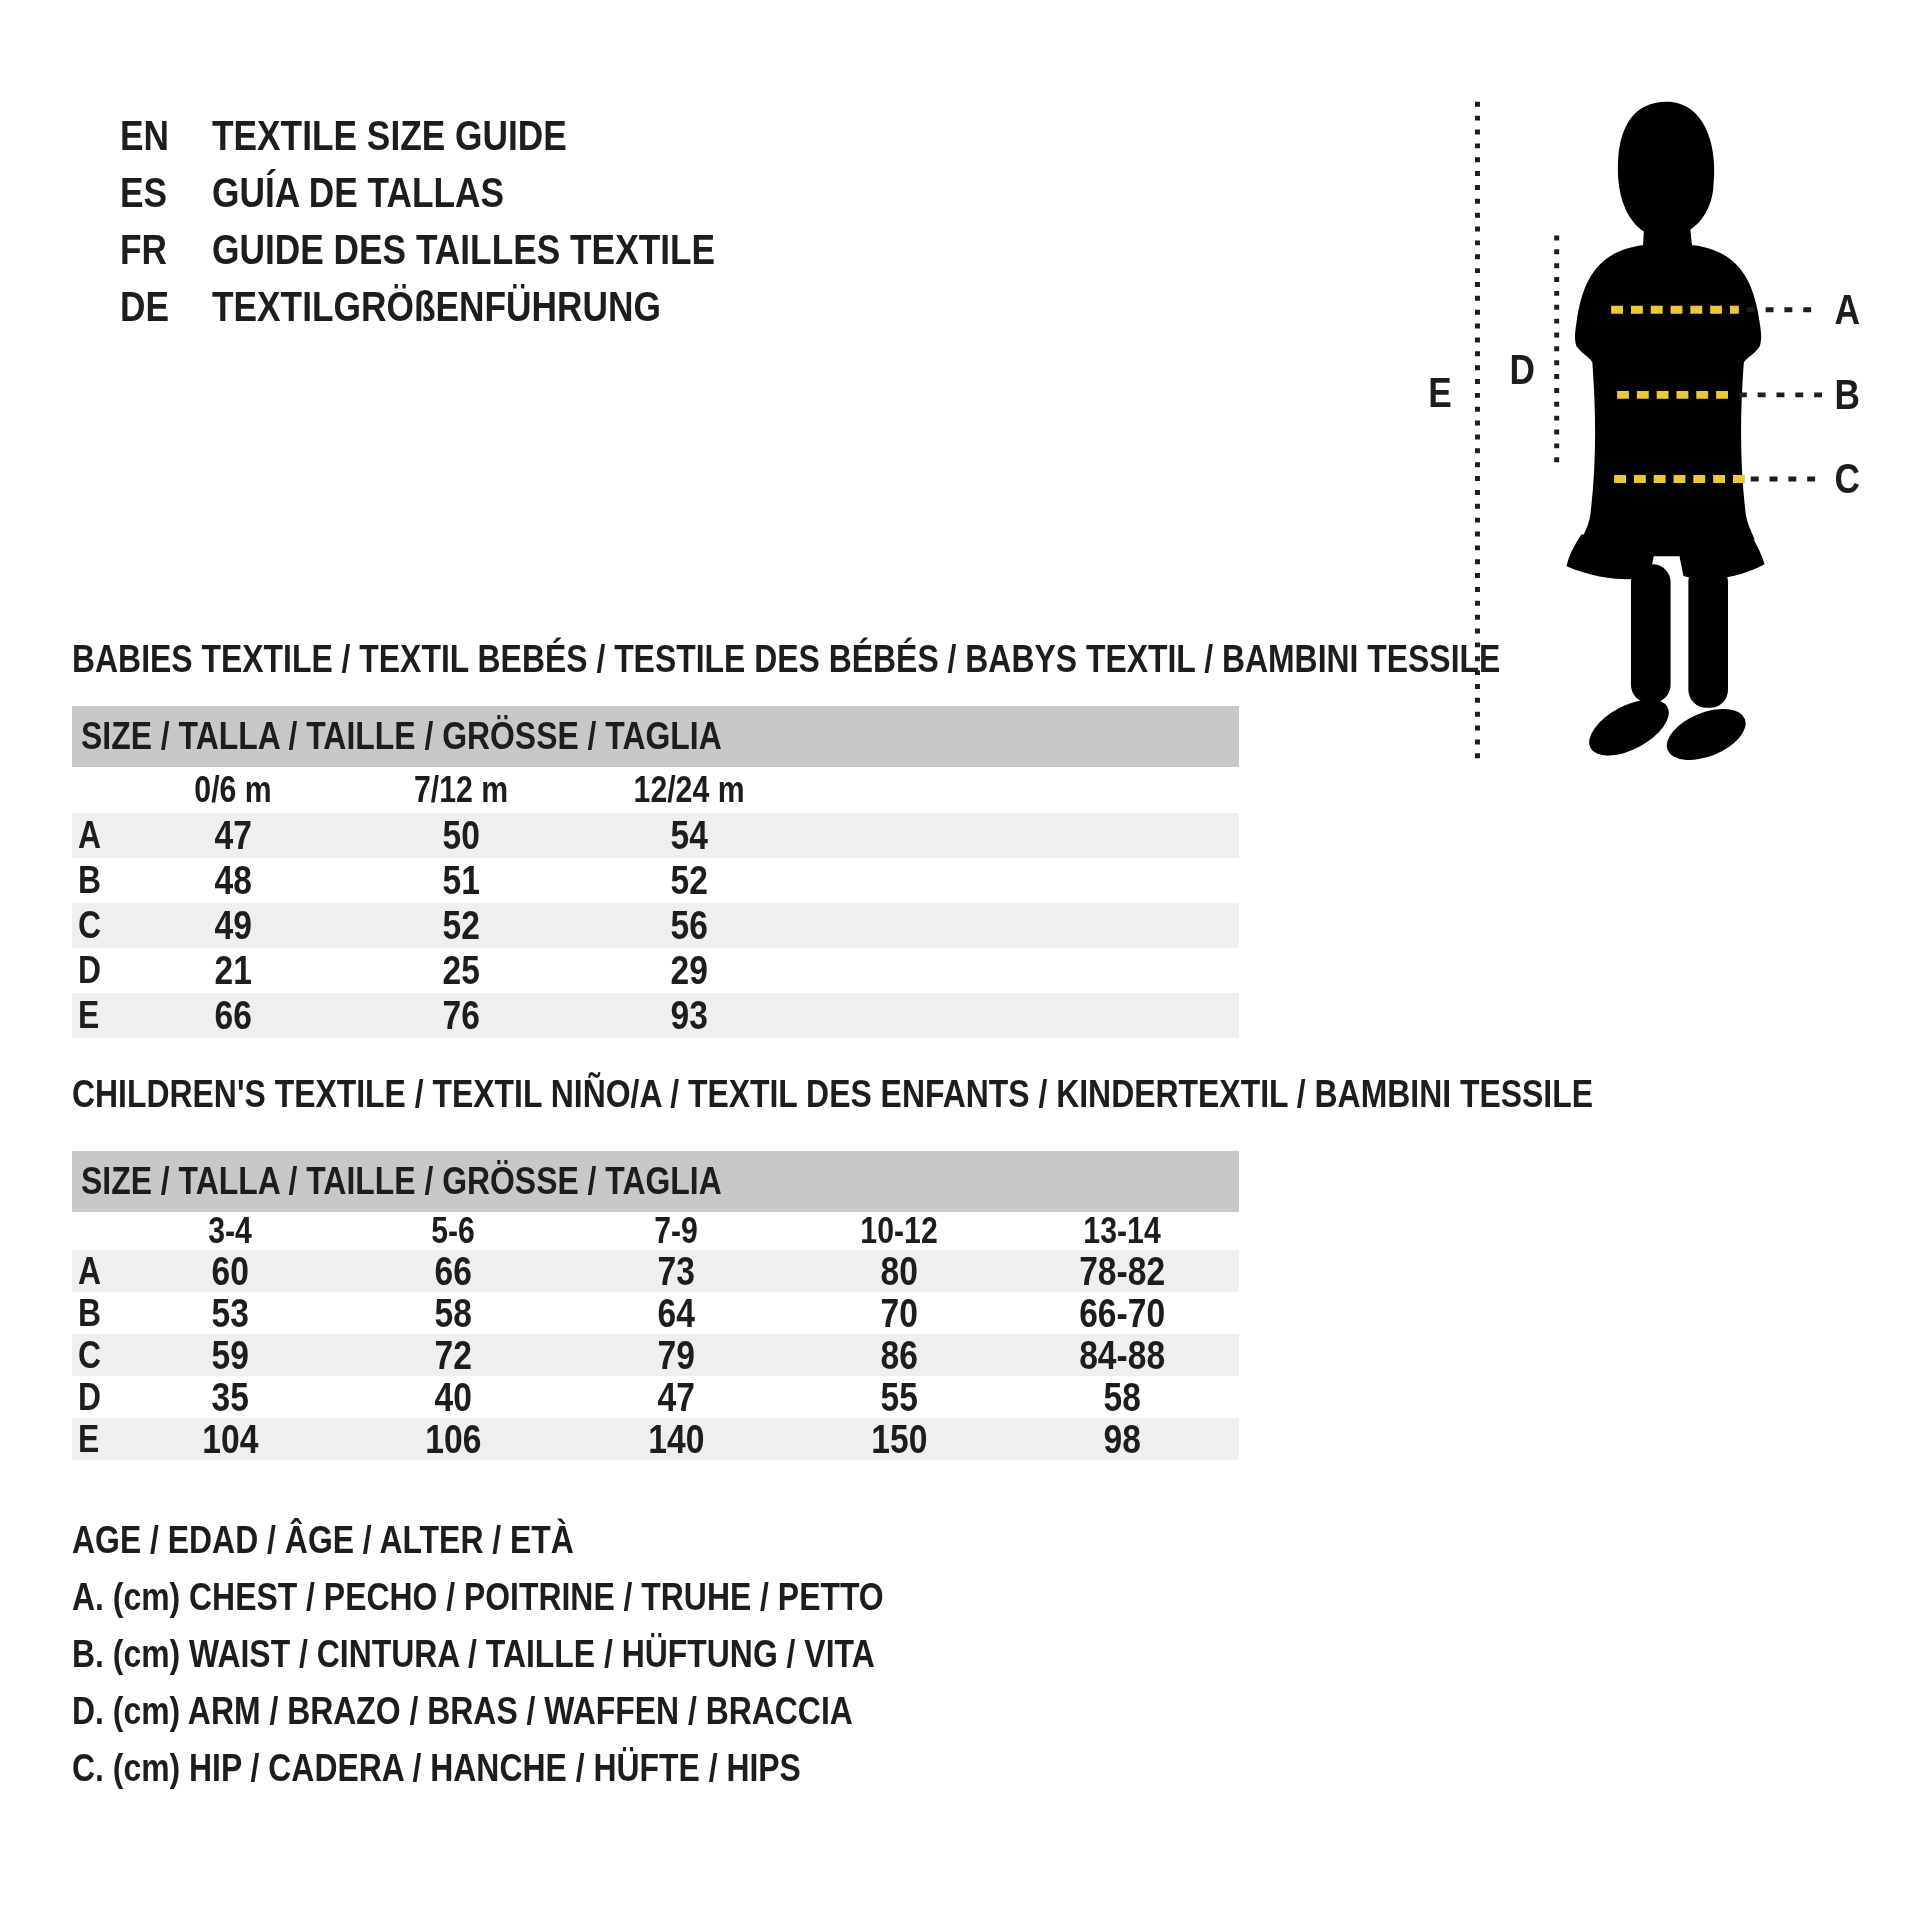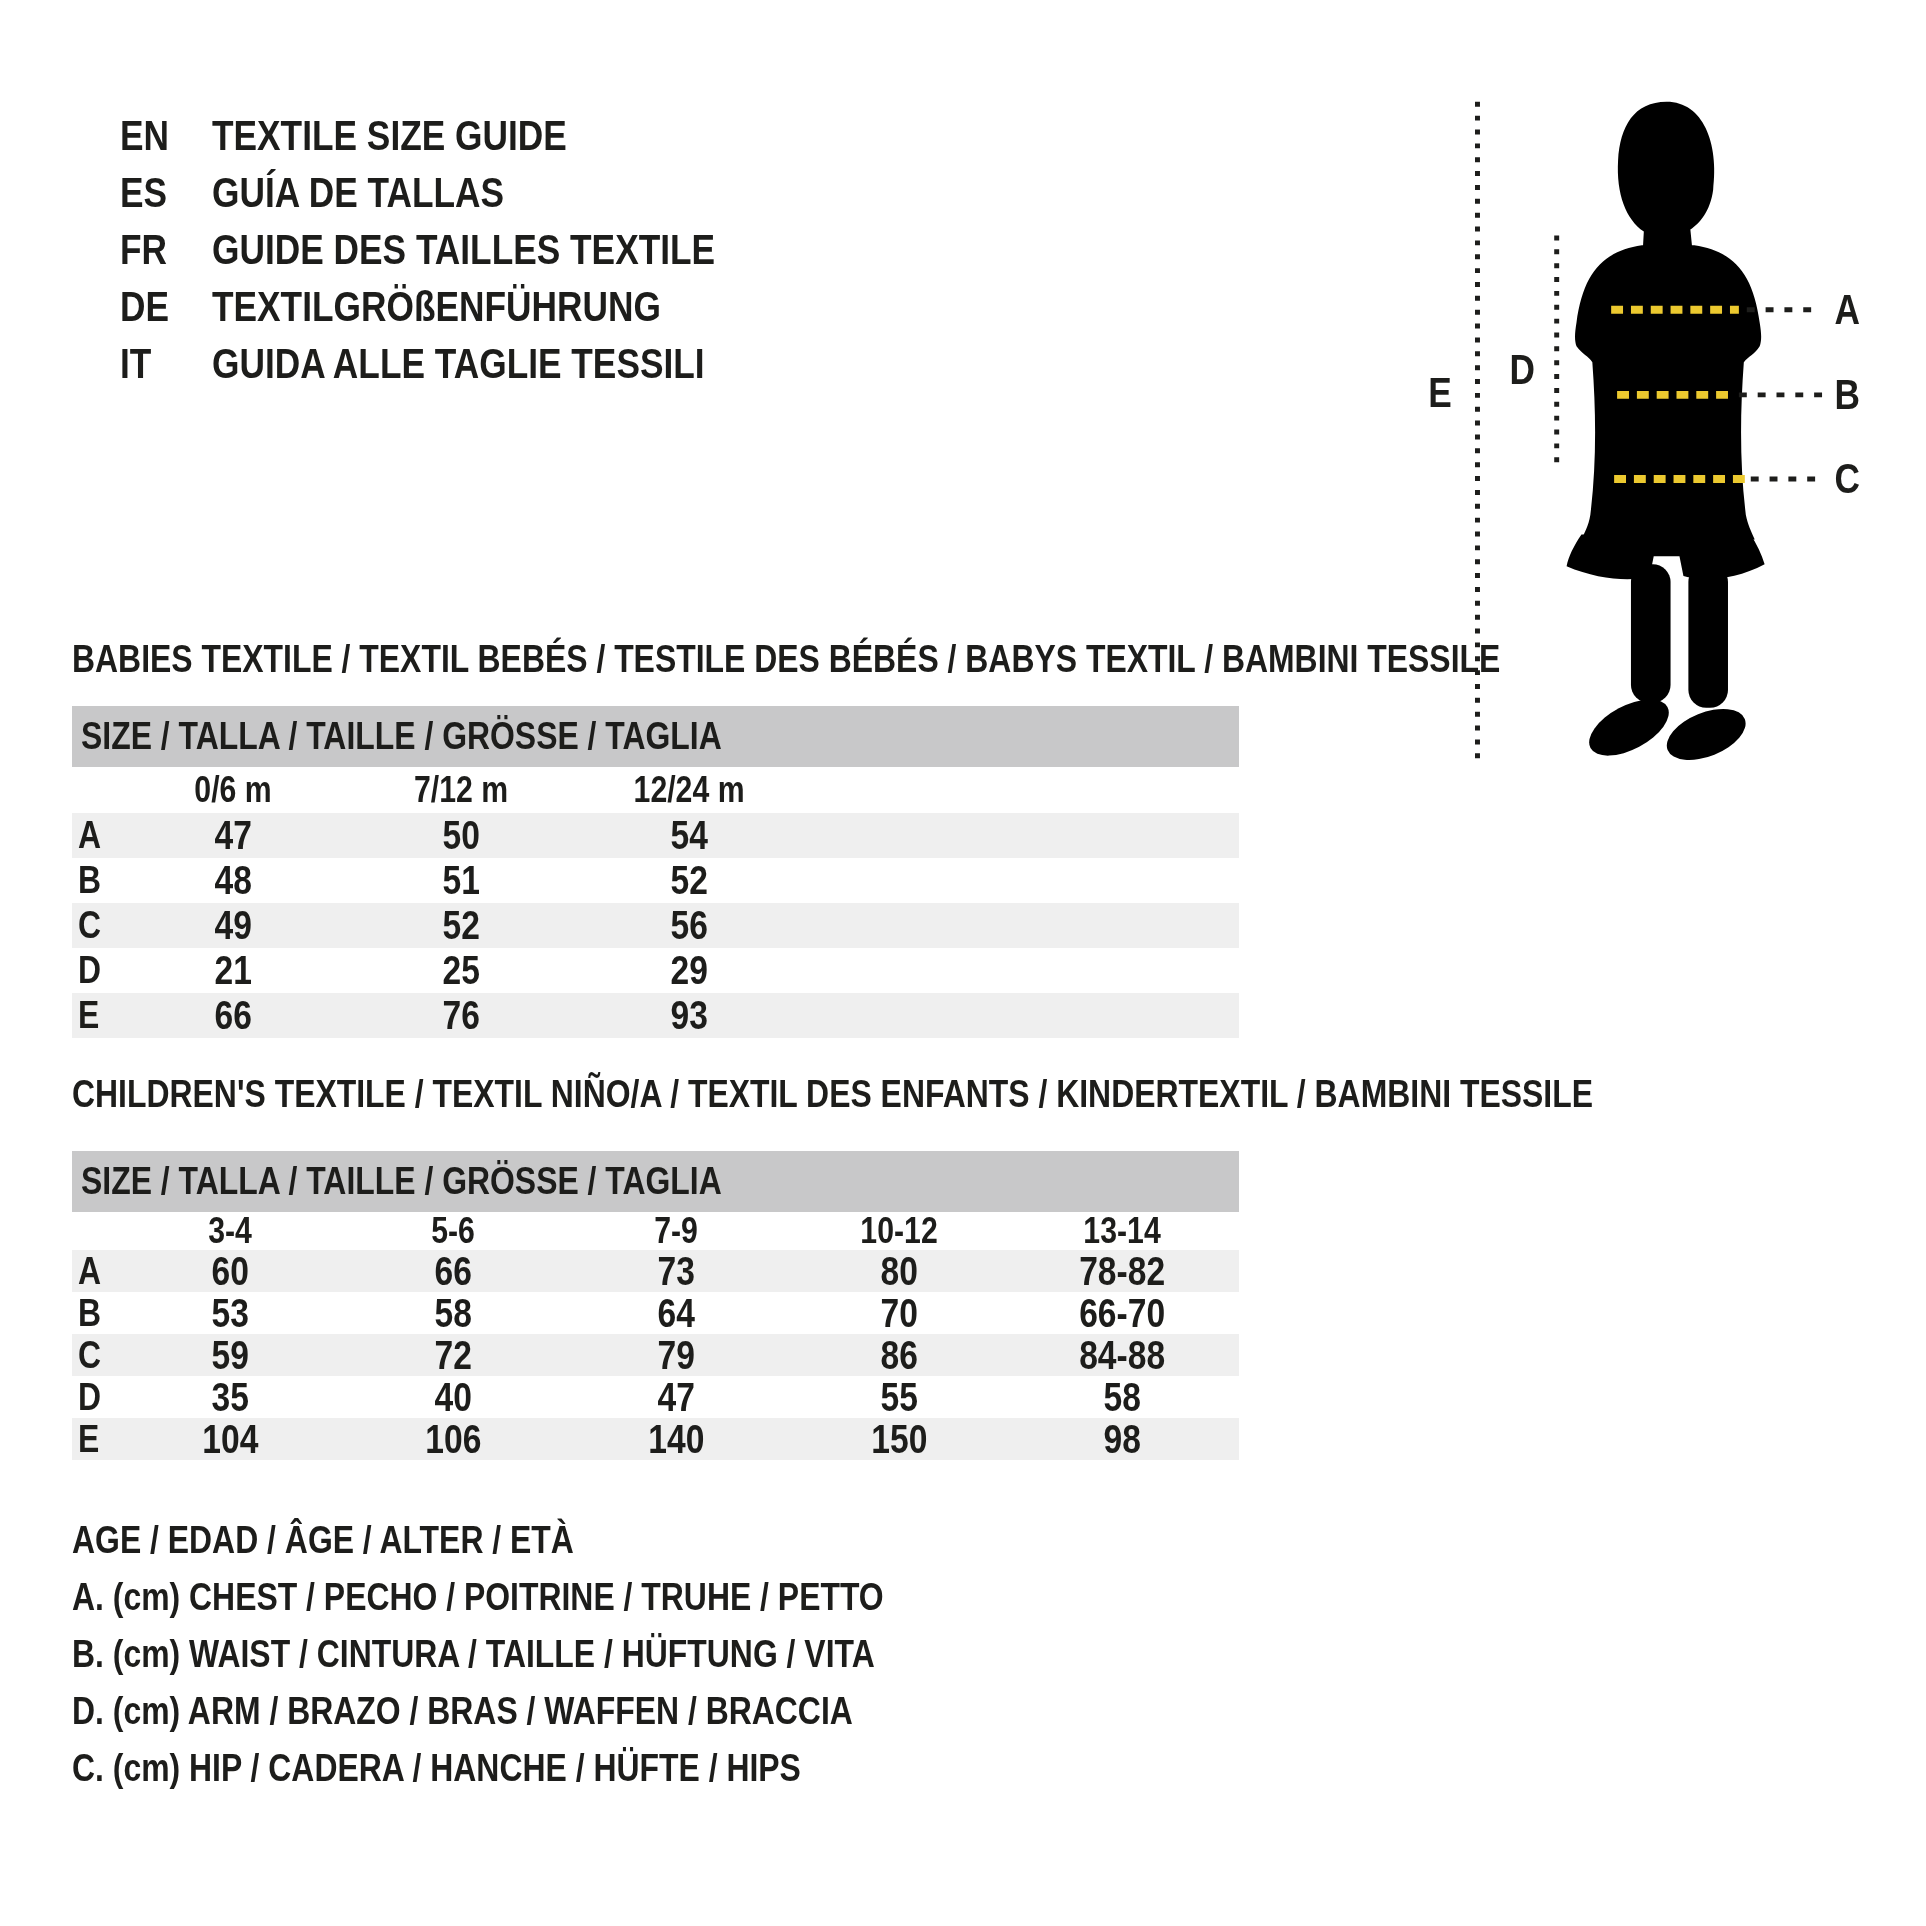--- a/index.html
+++ b/index.html
@@ -65,24 +65,20 @@
       <span class="lang-label cond">GUÍA DE TALLAS</span>
     </div>
     <div class="lang-row">
       <span class="lang-code cond">FR</span>
       <span class="lang-label cond">GUIDE DES TAILLES TEXTILE</span>
     </div>
     <div class="lang-row">
       <span class="lang-code cond">DE</span>
       <span class="lang-label cond">TEXTILGRÖßENFÜHRUNG</span>
     </div>
-    <div class="lang-row">
-      <span class="lang-code cond">IT</span>
-      <span class="lang-label cond">GUIDA ALLE TAGLIE TESSILI</span>
-    </div>
   </div>
 
 <svg class="figure-svg" viewBox="1440 80 506 715" aria-hidden="true">
   <g fill="#000000">
 
     <path d="M1683,103 C1650,103 1636,128 1634,162 C1632,196 1642,222 1660,234 L1659,252 L1709,252 L1707,232 C1716,226 1727,214 1730,192 C1736,145 1720,103 1683,103 Z"></path>
 
     <path d="M1658,248 C1618,254 1599,276 1592,326 C1590,338 1590,344 1592,350 C1598,358 1604,360 1608,366 C1612,420 1612,470 1606,520 C1604,532 1600,538 1597,545 L1772,545 C1768,536 1765,530 1763,520 C1757,470 1757,420 1761,366 C1766,360 1772,358 1777,350 C1779,344 1779,338 1777,326 C1770,276 1751,254 1711,248 Z"></path>
 
     <path d="M1597,540 C1589,552 1584,562 1582,572 C1614,586 1650,588 1666,582 L1670,562 L1696,562 L1700,582 C1718,588 1752,586 1782,570 C1779,560 1774,550 1768,540 Z"></path>

